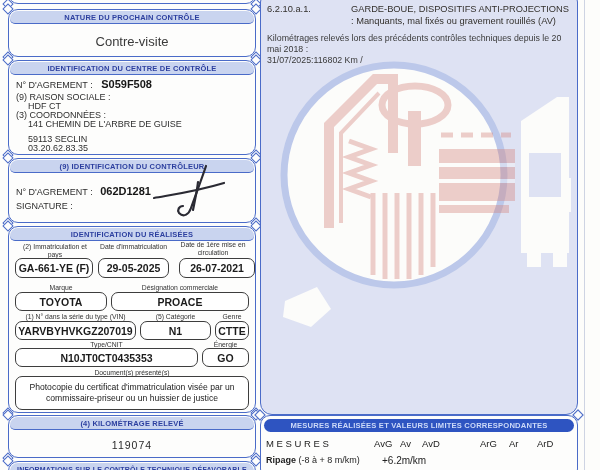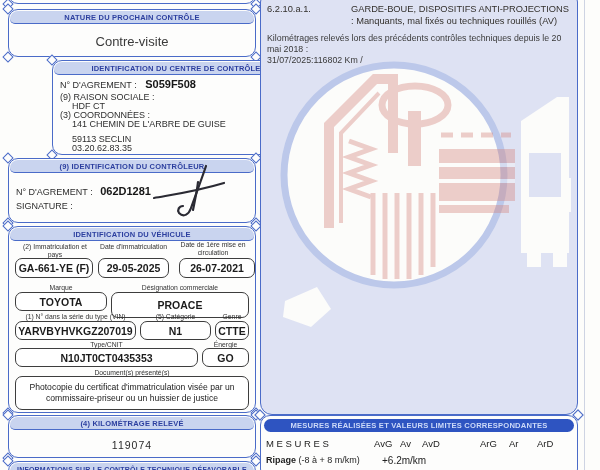--- a/index.html
+++ b/index.html
@@ -66,21 +66,21 @@
 
   <div class="box notch" style="top:9px;height:48px;">
     <div class="bhead">NATURE DU PROCHAIN CONTRÔLE</div>
     <div class="ctext" style="left:0;right:0;top:24px;text-align:center;font-size:13px;color:#3a3a3a;">Contre-visite</div>
   <div class="nd nd-tl"></div>
       <div class="nd nd-tr"></div>
       <div class="nd nd-bl"></div>
       <div class="nd nd-br"></div>
     </div>
 
-  <div class="box notch" style="top:60px;height:95px;margin-left:44px;">
+  <div class="box notch" style="top:60px;height:95px;">
     <div class="bhead">IDENTIFICATION DU CENTRE DE CONTRÔLE</div>
     <div class="ctext" style="left:7px;top:17px;font-size:9px;">
       <span>N° D'AGREMENT :</span>
       <span style="font-weight:bold;font-size:11px;margin-left:6px;color:#161616;">S059F508</span>
     </div>
     <div class="ctext lbl9" style="left:7px;top:31px;">(9) RAISON SOCIALE :</div>
     <div class="ctext lbl9 indent" style="left:7px;top:40px;">HDF CT</div>
     <div class="ctext lbl9" style="left:7px;top:49px;">(3) COORDONNÉES :</div>
     <div class="ctext lbl9 indent" style="left:7px;top:58px;">141 CHEMIN DE L'ARBRE DE GUISE</div>
     <div class="ctext lbl9 indent" style="left:7px;top:73px;">59113 SECLIN</div>
@@ -105,33 +105,33 @@
         <path d="M8,34 C24,31 48,28 78,19"></path>
       </g>
     </svg>
   <div class="nd nd-tl"></div>
       <div class="nd nd-tr"></div>
       <div class="nd nd-bl"></div>
       <div class="nd nd-br"></div>
     </div>
 
   <div class="box notch" style="top:226px;height:187px;">
-    <div class="bhead">IDENTIFICATION DU VÉHICULE</div>
+    <div class="bhead">IDENTIFICATION DU RÉALISÉES</div>
 
     <div class="flabel" style="left:6px;top:16px;width:80px;">(2) Immatriculation et pays</div>
     <div class="flabel" style="left:89px;top:16px;width:71px;">Date d'immatriculation</div>
     <div class="flabel" style="left:168px;top:14px;width:72px;">Date de 1ère mise en circulation</div>
     <div class="vbox" style="left:6px;top:31px;width:78px;">GA-661-YE (F)</div>
     <div class="vbox" style="left:89px;top:31px;width:71px;">29-05-2025</div>
     <div class="vbox" style="left:170px;top:31px;width:76px;">26-07-2021</div>
 
     <div class="flabel" style="left:6px;top:57px;width:92px;">Marque</div>
     <div class="flabel" style="left:102px;top:57px;width:138px;">Désignation commerciale</div>
     <div class="vbox" style="left:6px;top:65px;width:92px;height:19px;">TOYOTA</div>
-    <div class="vbox" style="left:102px;top:65px;width:138px;height:26px;">PROACE</div>
+    <div class="vbox" style="left:102px;top:65px;width:138px;height:19px;">PROACE</div>
 
     <div class="flabel" style="left:6px;top:86px;width:121px;">(1) N° dans la série du type (VIN)</div>
     <div class="flabel" style="left:131px;top:86px;width:71px;">(5) Catégorie internationale</div>
     <div class="flabel" style="left:206px;top:86px;width:34px;">Genre</div>
     <div class="vbox" style="left:6px;top:94px;width:121px;height:19px;">YARVBYHVKGZ207019</div>
     <div class="vbox" style="left:131px;top:94px;width:71px;height:19px;">N1</div>
     <div class="vbox" style="left:206px;top:94px;width:34px;height:19px;">CTTE</div>
 
     <div class="flabel" style="left:6px;top:114px;width:183px;">Type/CNIT</div>
     <div class="flabel" style="left:193px;top:114px;width:47px;">Énergie</div>
@@ -158,21 +158,21 @@
 
   <div class="box notch" style="top:461px;height:36px;">
     <div class="bhead" style="font-size:7px;">INFORMATIONS SUR LE CONTRÔLE TECHNIQUE DÉFAVORABLE</div>
   <div class="nd nd-tl"></div>
       <div class="nd nd-tr"></div>
     </div>
 
   <div id="right-panel" class="notch">
     <div class="defect">
       <span class="code">6.2.10.a.1.</span>
-      <span class="dtext">GARDE-BOUE, DISPOSITIFS ANTI-PROJECTIONS : Manquants, mal fixés ou techniques rouillés (AV)</span>
+      <span class="dtext">GARDE-BOUE, DISPOSITIFS ANTI-PROJECTIONS : Manquants, mal fixés ou gravement rouillés (AV)</span>
     </div>
     <div class="kmhist">
       <div>Kilométrages relevés lors des précédents contrôles techniques depuis le 20 mai 2018 :</div>
       <div>31/07/2025:116802 Km /</div>
     </div>
 
     <svg id="watermark" width="302" height="310" viewBox="0 0 302 310">
       <circle cx="125" cy="122" r="110" fill="#fcfcfa" stroke="#bcc8ea" stroke-width="7"></circle>
       <g opacity="0.38" stroke="#d4837c" fill="none">
         <path d="M60,175 L60,72 L106,26 L124,26 L124,100" stroke-width="10"></path>

